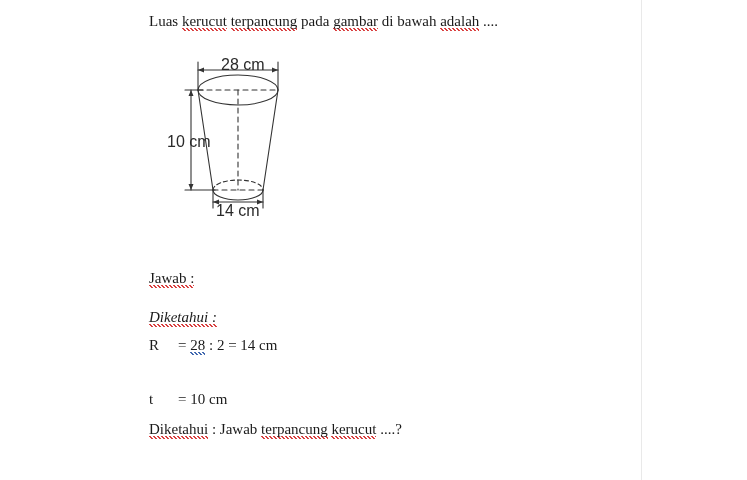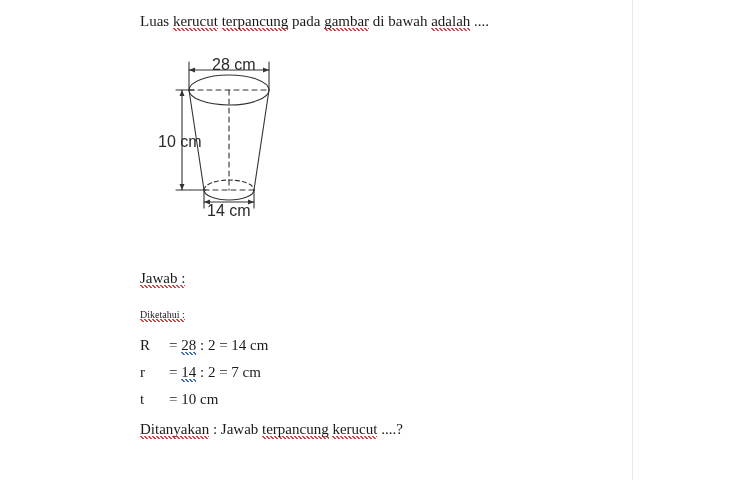--- a/index.html
+++ b/index.html
@@ -11,21 +11,21 @@
     width: 747px;
     height: 480px;
     position: relative;
     overflow: hidden;
     font-family: "Liberation Serif", "DejaVu Serif", serif;
     color: #1a1a1a;
   }
 
   .page {
     position: absolute;
-    left: 4px; top: 0;
+    left: 13px; top: 0;
     width: 635px;
     height: 480px;
   }
 
   
   .margin-rule {
     position: absolute;
     right: 6px;
     top: 0;
     width: 1px;
@@ -85,22 +85,23 @@
     left: 136px;
     top: 270px;
     font-size: 15px;
     font-weight: normal;
     white-space: nowrap;
   }
   .known-heading {
     position: absolute;
     left: 136px;
     top: 309px;
-    font-size: 10px;
-    white-space: nowrap;
+    font-size: 15px;
+    white-space: nowrap;
+    font-style: italic;
   }
   .calc-row {
     position: absolute;
     left: 136px;
     font-size: 15px;
     white-space: nowrap;
   }
   .calc-row .sym {
     display: inline-block;
     width: 29px;
@@ -181,23 +182,20 @@
   </div>
 
   <div class="known-heading">
     <span class="sq">Diketahui :</span>
   </div>
 
   <div class="calc-row row-0">
     <span class="sym">R</span><span>=&nbsp;<span class="sq-blue">28</span><span> : 2 = </span><span>14 cm</span></span>
   </div>
 
-  <div class="calc-row row-1">
-    <span class="sym">r</span><span>=&nbsp;<span class="sq-blue">14</span><span> : 2 = </span><span>7 cm</span></span>
-  </div>
 
   <div class="calc-row row-2">
     <span class="sym">t</span><span>=&nbsp;<span>10 cm</span></span>
   </div>
 
-  <div class="asked-line"><span class="sq">Ditanyakan</span><span> : Jawab </span><span class="sq">terpancung</span><span> </span><span class="sq">kerucut</span><span> ....?</span></div>
+  <div class="asked-line"><span class="sq">Diketahui</span><span> : Jawab </span><span class="sq">terpancung</span><span> </span><span class="sq">kerucut</span><span> ....?</span></div>
 
 </div>
 
 </body></html>

